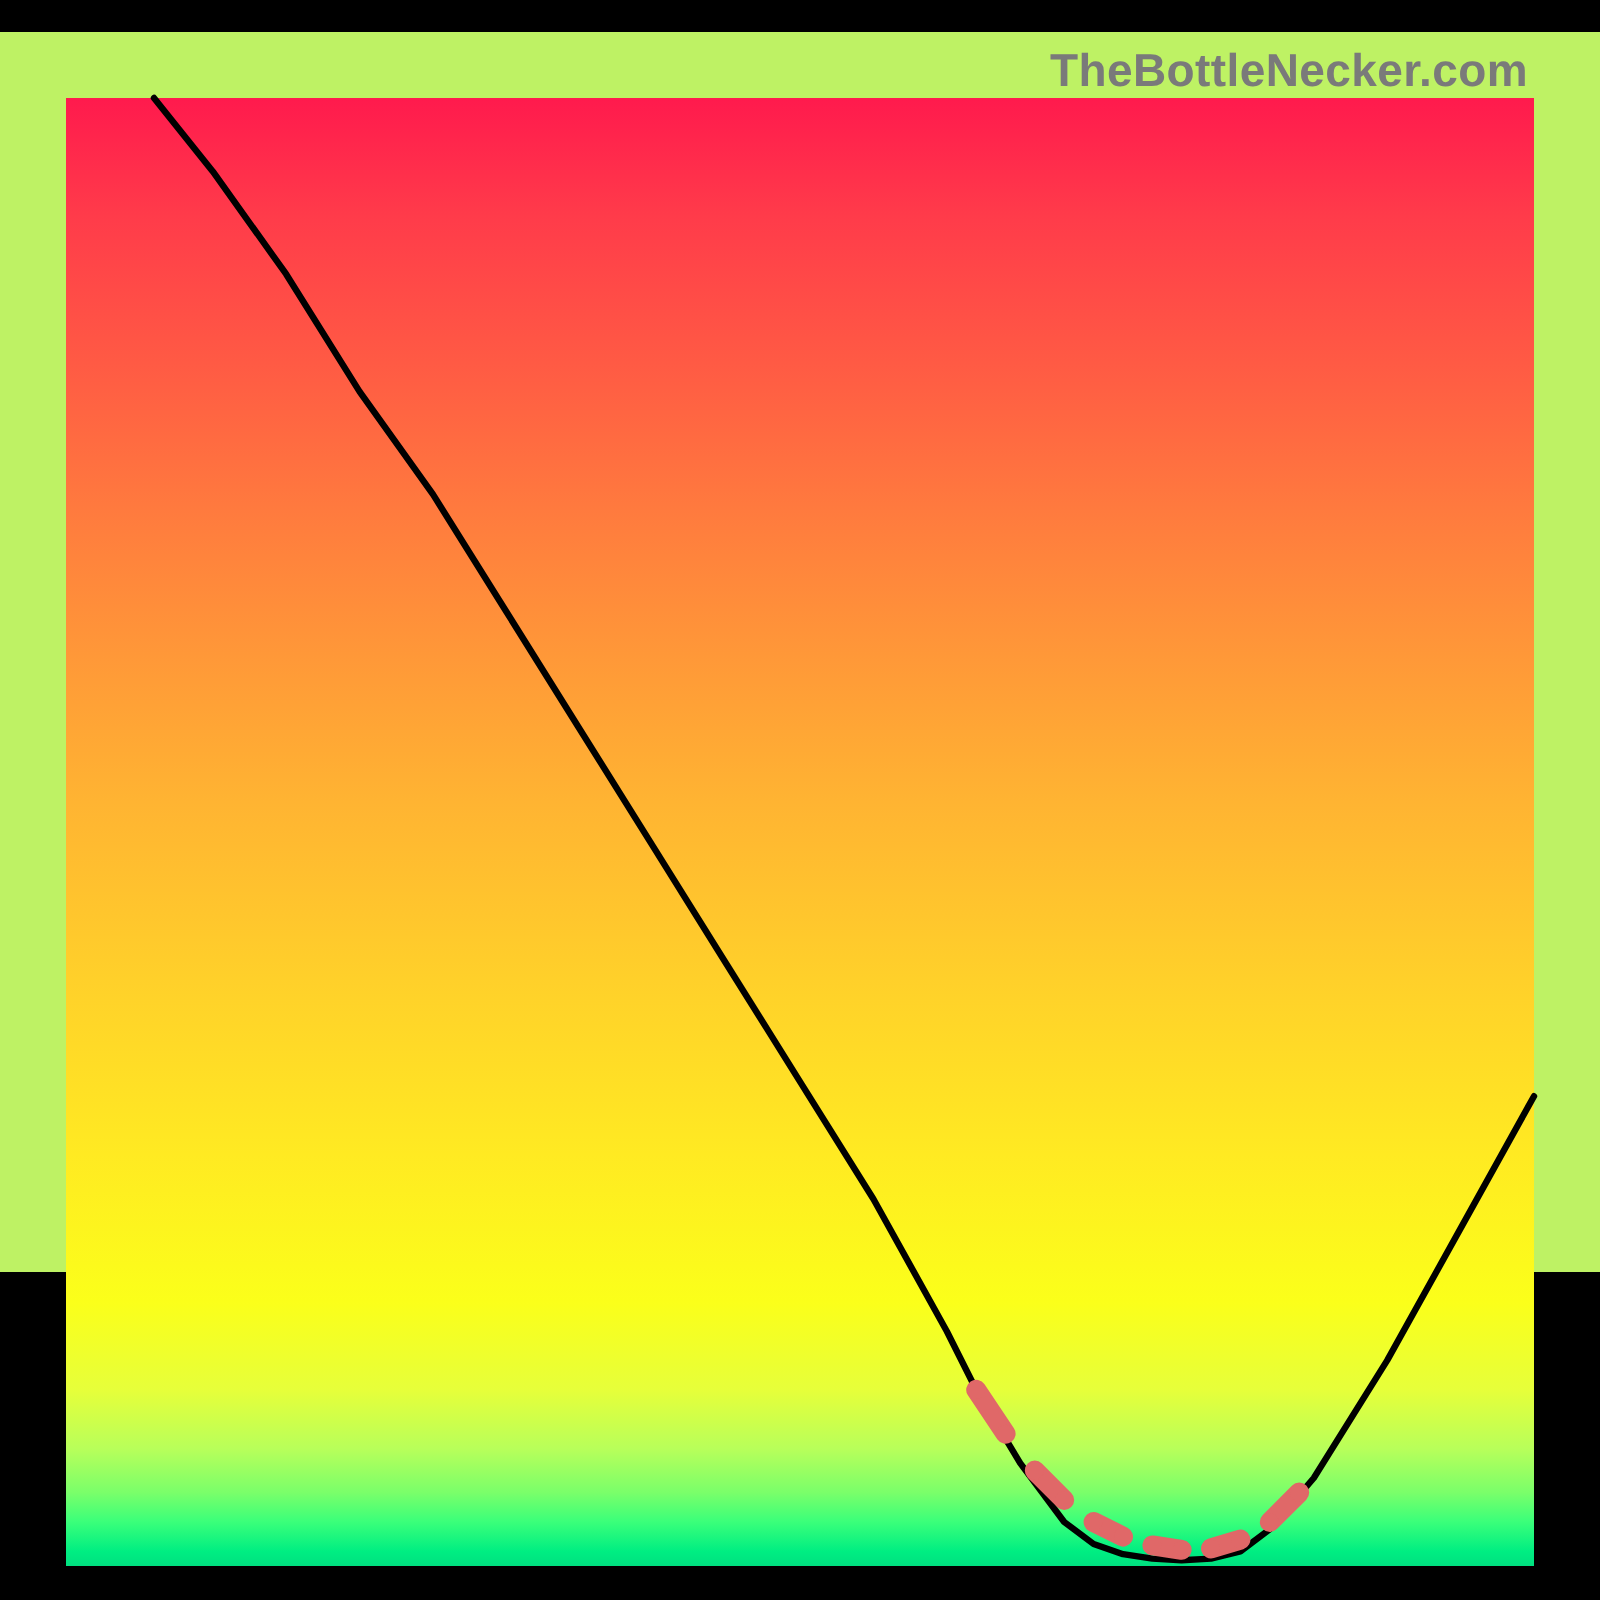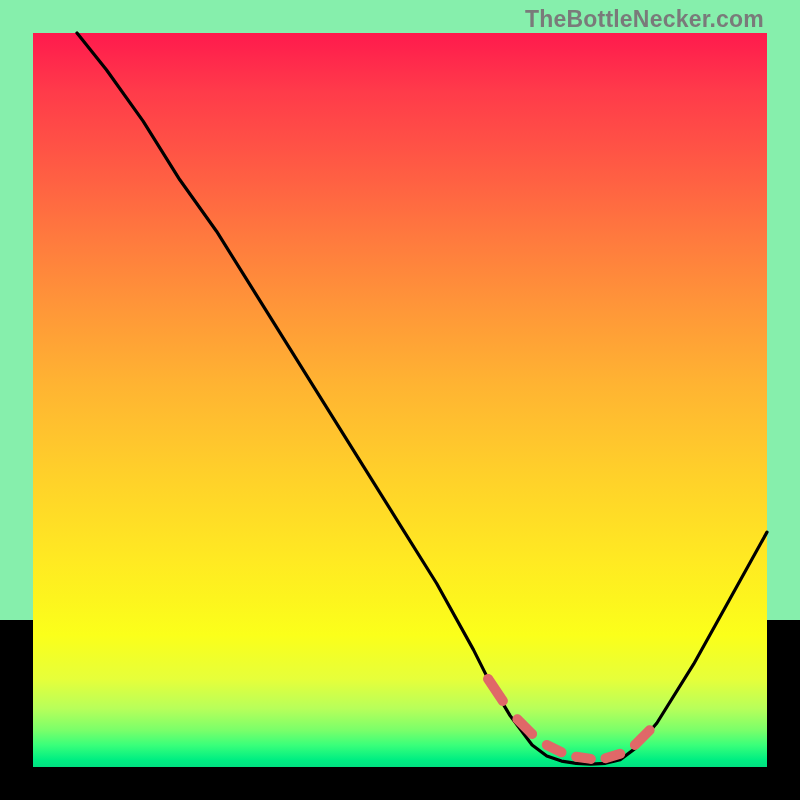--- a/index.html
+++ b/index.html
@@ -7,25 +7,25 @@
     padding: 0;
     width: 800px;
     height: 800px;
     background: #000;
     position: relative;
     overflow: hidden;
     font-family: Arial, sans-serif;
   }
   .frame {
     position: absolute;
-    top: 0;
+    top: 16px;
     left: 0;
     width: 800px;
     height: 620px;
-    background: #86efac;
+    background: #bef264;
   }
   .plot-area {
     position: absolute;
     top: 33px;
     left: 33px;
     width: 734px;
     height: 734px;
     background: linear-gradient(to bottom,
       #ff1a4d 0%,
       #ff3b4a 8%,

